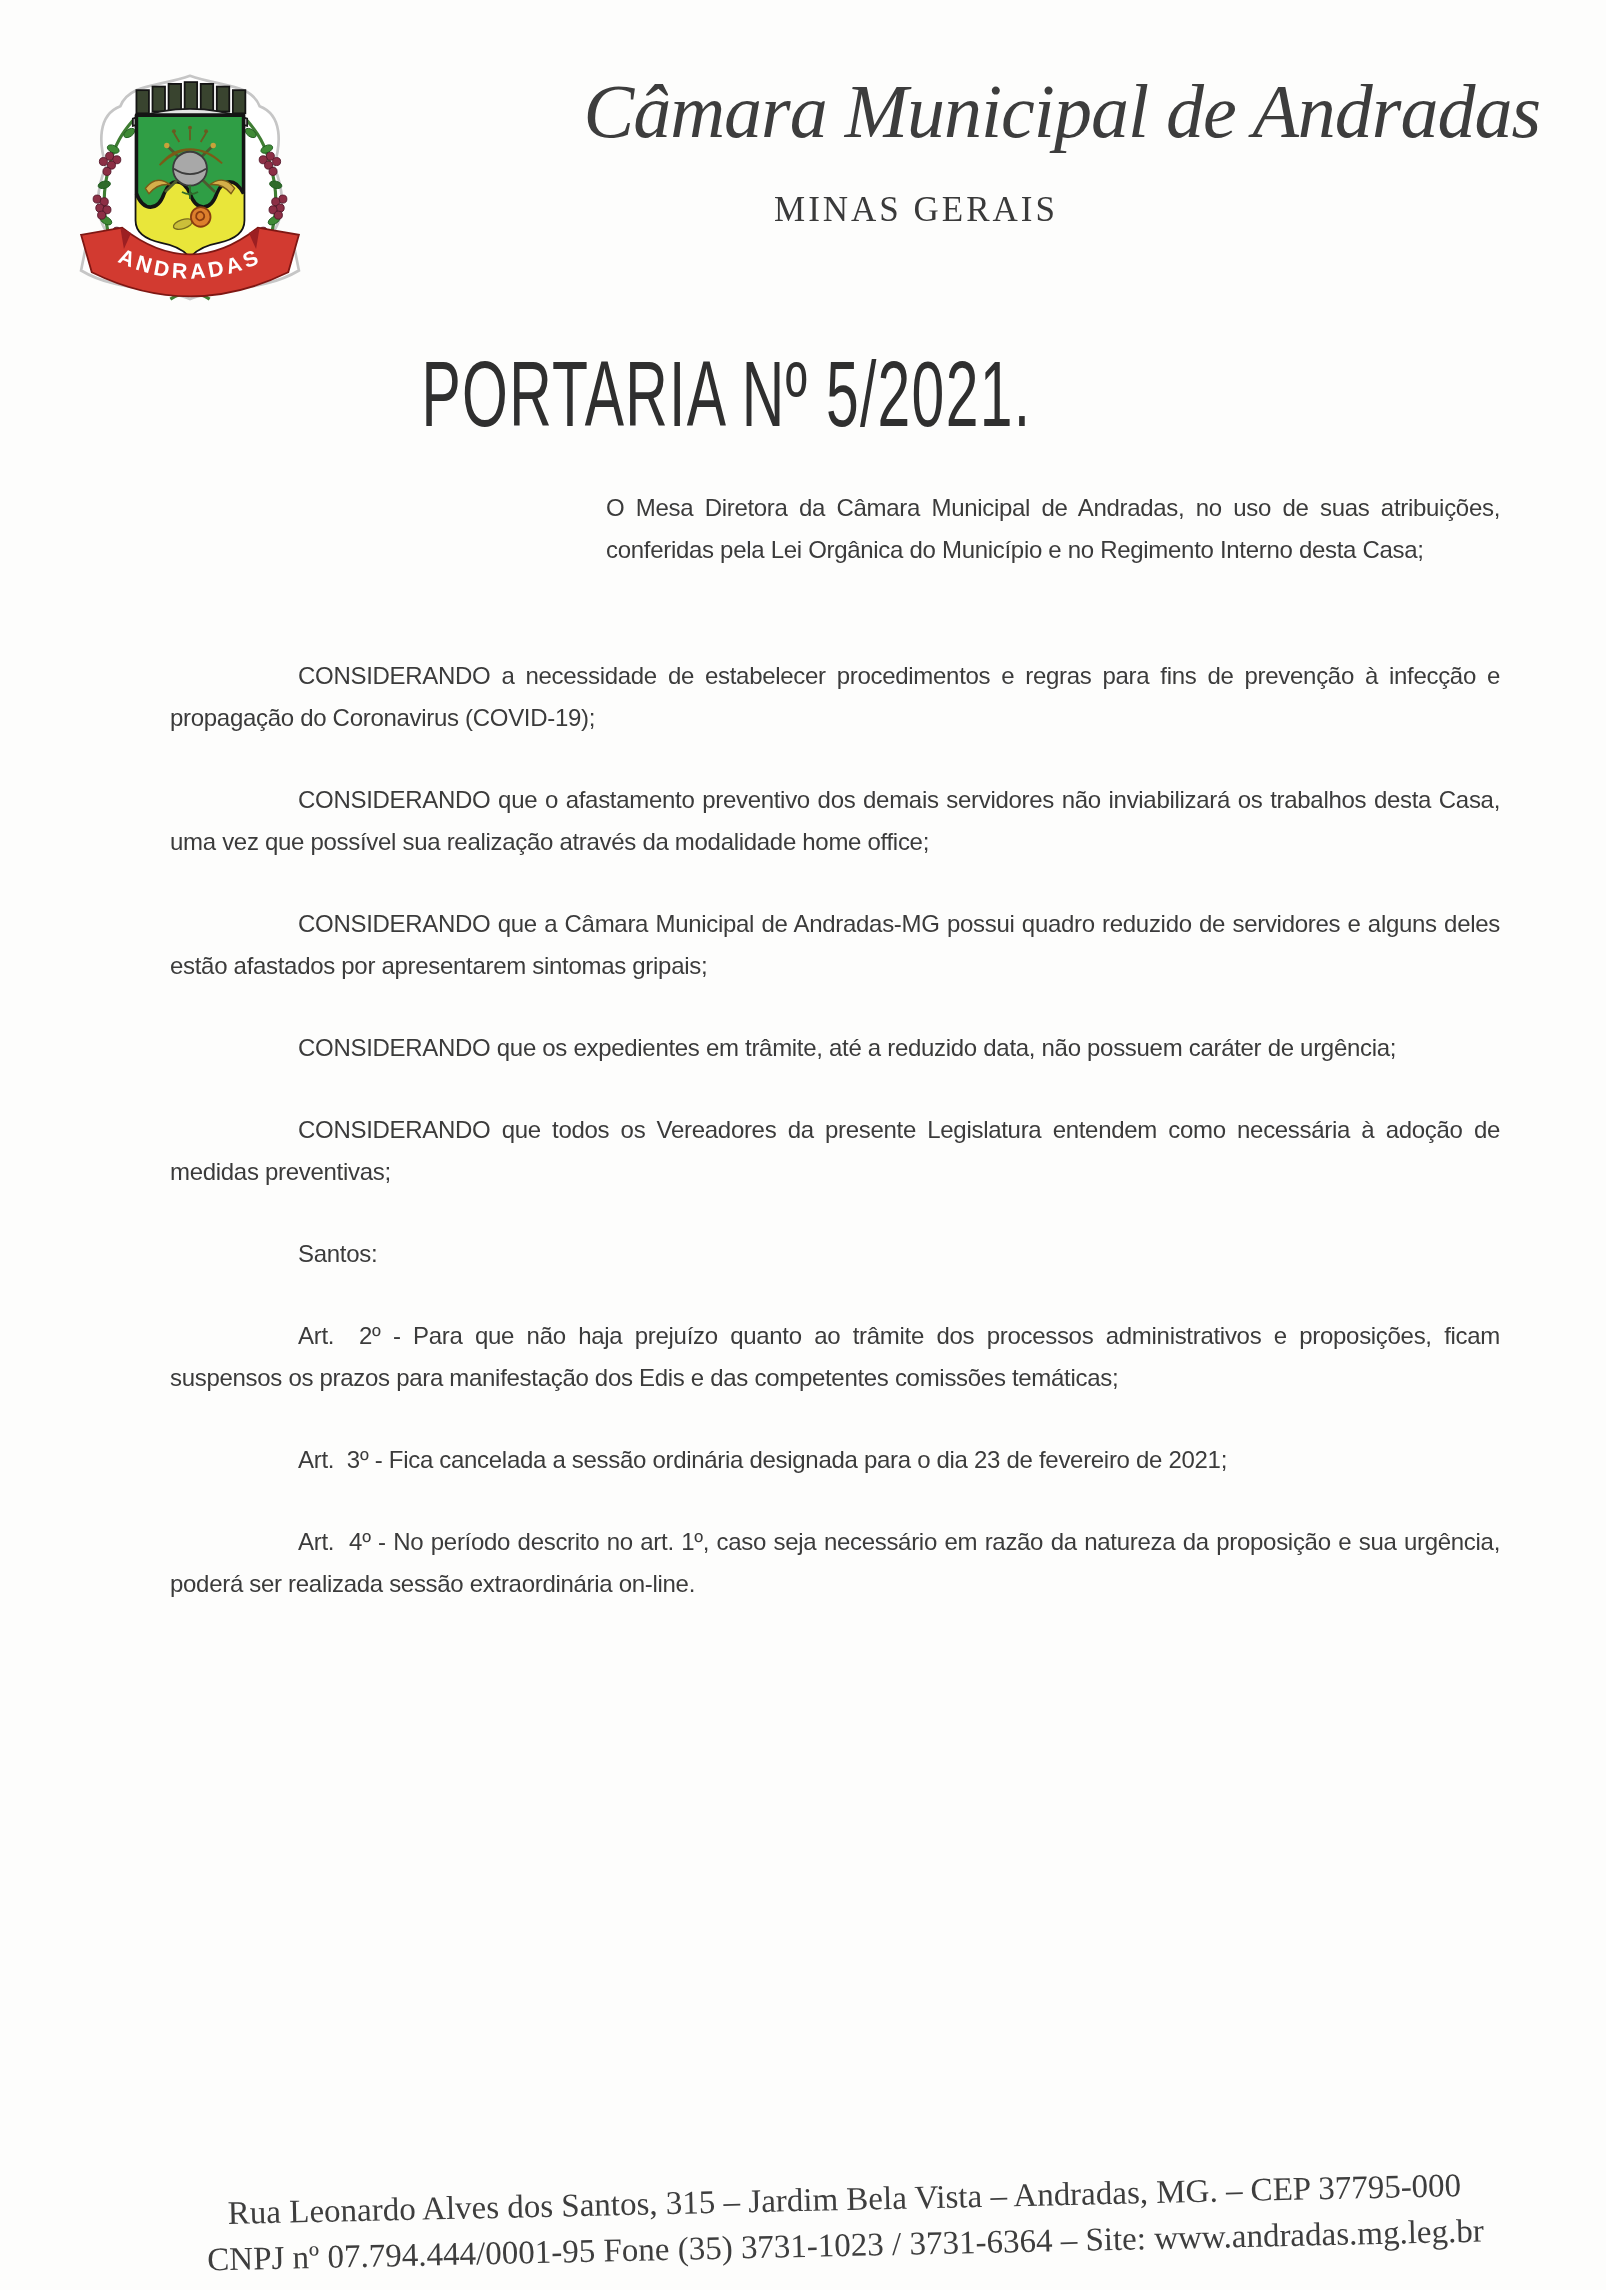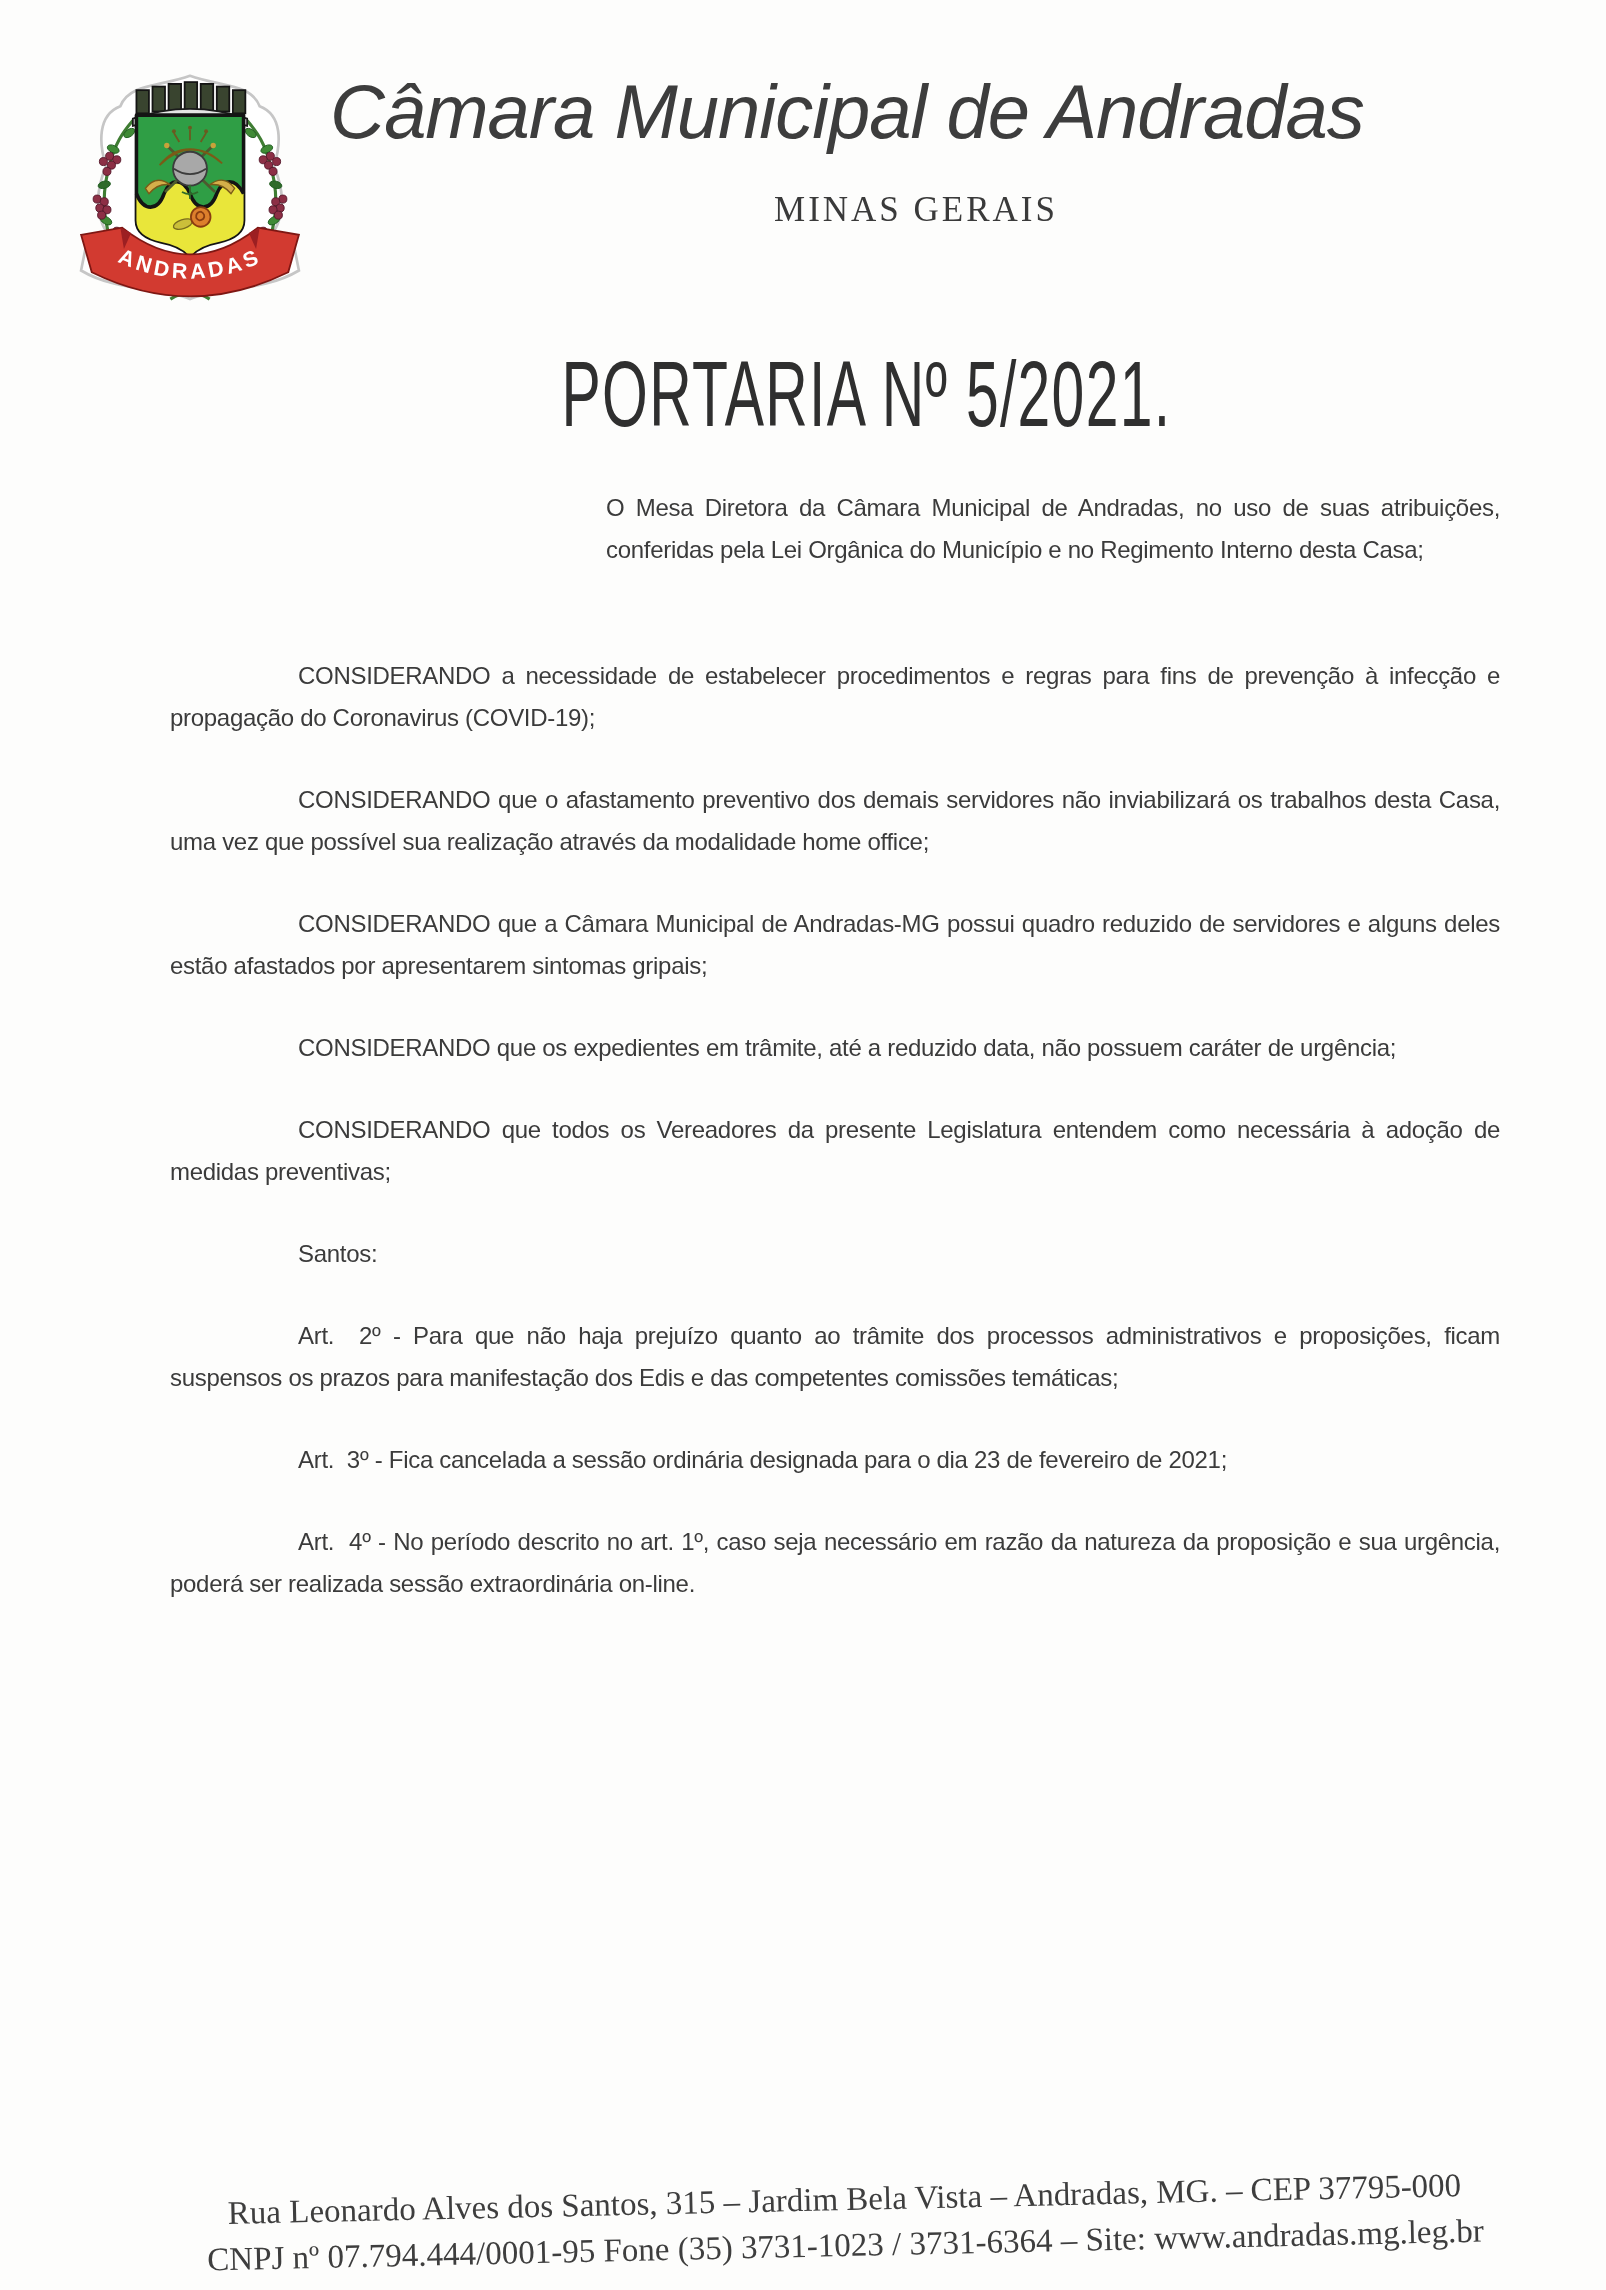--- a/index.html
+++ b/index.html
@@ -10,39 +10,39 @@
     margin:0 auto;
     background:#fdfdfc;
     overflow:hidden;
     font-family:"Liberation Sans",sans-serif;
     color:#3b3b3b;
   }
   
   .crest{position:absolute;left:64px;top:58px;width:252px;height:250px;}
   .org-name{
     position:absolute;left:330px;top:64px;width:1210px;
-    text-align:left;
-    font-family:Liberation Sans, sans-serif;
+    text-align:right;
+    font-family:Liberation Serif, serif;
     font-style:italic;
     font-size:76px;line-height:1.25;
     color:#3d3d3d;
     white-space:nowrap;
     letter-spacing:-1px;
   }
   .state-name{
     position:absolute;left:300px;top:190px;width:1232px;
     text-align:center;
     font-family:Liberation Serif, serif;
     font-size:35px;letter-spacing:3px;color:#3a3a3a;
     white-space:nowrap;
   }
   
   .doc-title{
-    position:absolute;left:238px;top:348px;width:1256px;
-    text-align:center;line-height:1;
+    position:absolute;left:250px;top:348px;width:1256px;
+    line-height:1;
   }
   .doc-title span{
     display:inline-block;
     transform:scaleX(0.64);
     transform-origin:center;
     font-size:92px;
     letter-spacing:2px;
     color:#2f2f2f;
     white-space:nowrap;
   }

